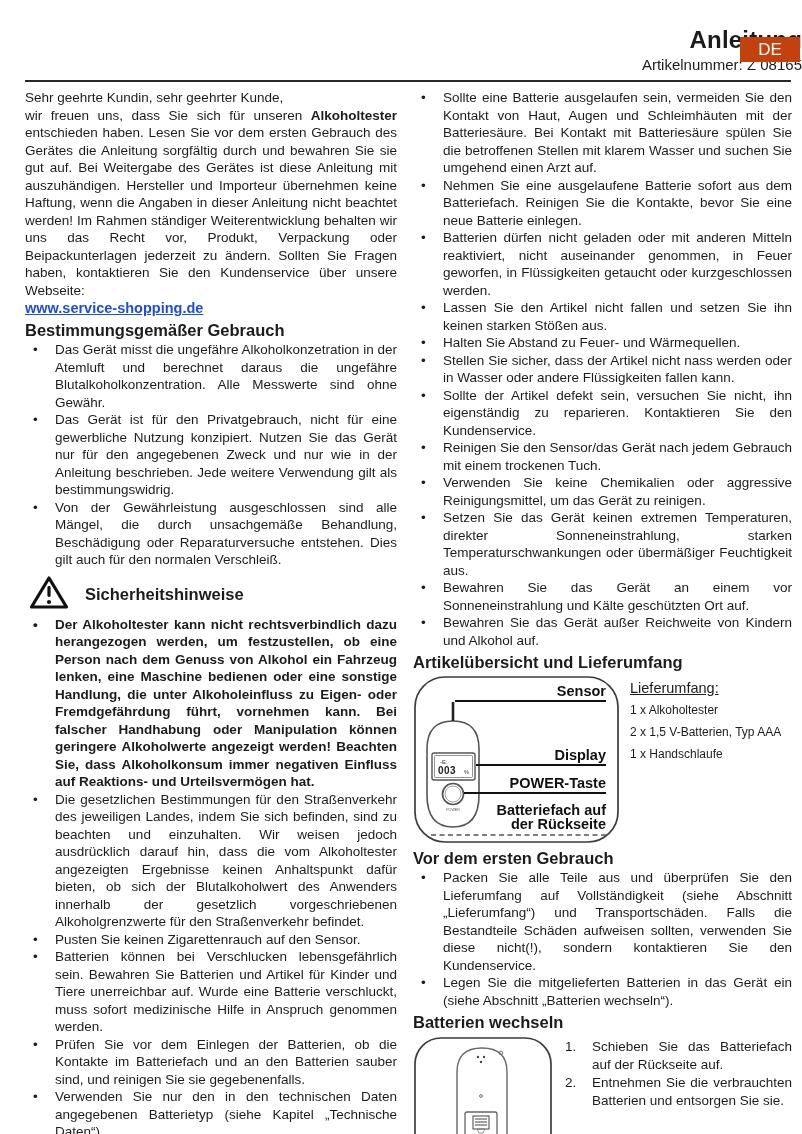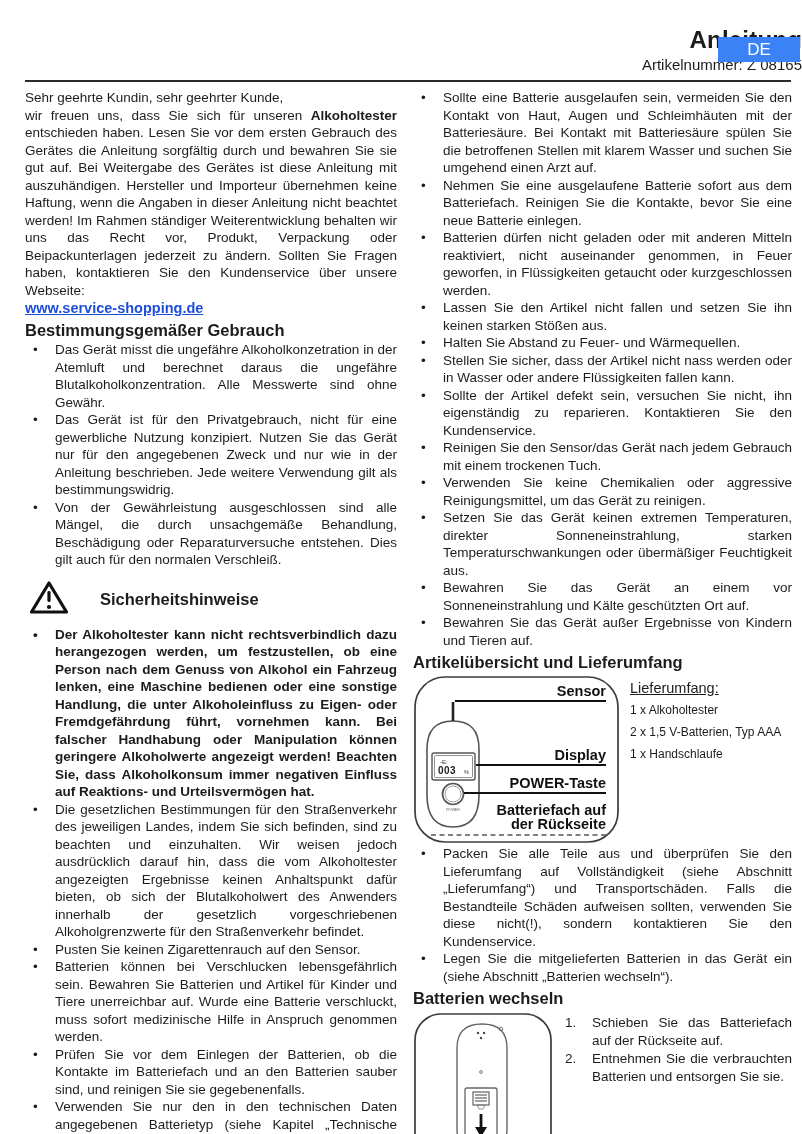--- a/index.html
+++ b/index.html
@@ -12,22 +12,22 @@
     font-family:"Liberation Sans", sans-serif;
     color:#1c1c1c;
     overflow:hidden;
   }
   
   .header { position:relative; padding-top:26px; }
   .page-title { text-align:right; font-size:24px; font-weight:bold; letter-spacing:.2px; }
   .article-number { text-align:right; font-size:15px; margin-top:2px; }
   .lang-badge {
     position:absolute; top:37px; right:2px;
-    width:82px; height:25px;
-    background:#3b82f6; color:#fff;
+    width:60px; height:25px;
+    background:#c2410c; color:#fff;
     font-size:17px; text-align:center; line-height:25px;
   }
   .top-rule { border:none; border-top:2px solid #2a2a2a; margin:7px 11px 0 25px; }
 
   
   .columns { display:flex; gap:16px; padding:7px 10px 0 25px; }
   .col-left  { width:372px; }
   .col-right { width:379px; }
 
   .body-text, .bullets li, .steps li {
@@ -37,21 +37,21 @@
   .website { font-size:14.5px; font-weight:bold; text-decoration:underline; color:#1d4ed8; display:inline-block; margin-top:1px; }
 
   h2.sec-heading { font-size:16.5px; font-weight:bold; margin:4px 0 1px 0; }
 
   ul.bullets { list-style:none; }
   ul.bullets > li { position:relative; padding-left:30px; }
   ul.bullets > li::before { content:"\2022"; position:absolute; left:8px; top:0; }
   ul.bullets > li.bold { font-weight:bold; }
 
   .safety-head { display:flex; align-items:center; gap:16px; margin:6px 0 2px 4px; }
-  .safety-head h2 { margin:15px; }
+  .safety-head h2 { margin:0; }
 
   
   .overview-row { display:flex; gap:10px; margin-top:3px; align-items:flex-start; }
   .delivery { padding-top:2px; }
   .delivery-title { font-size:14.5px; text-decoration:underline; line-height:22px; }
   .delivery-item { font-size:12px; line-height:22px; white-space:nowrap; }
 
   
   .battery-row { display:flex; gap:12px; margin-top:4px; align-items:flex-start; }
   ol.steps { list-style:none; flex:1; padding-top:2px; }
@@ -114,21 +114,21 @@
         <li>Nehmen Sie eine ausgelaufene Batterie sofort aus dem Batteriefach. Reinigen Sie die Kontakte, bevor Sie eine neue Batterie einlegen.</li>
         <li>Batterien dürfen nicht geladen oder mit anderen Mitteln reaktiviert, nicht auseinander genommen, in Feuer geworfen, in Flüssigkeiten getaucht oder kurzgeschlossen werden.</li>
         <li>Lassen Sie den Artikel nicht fallen und setzen Sie ihn keinen starken Stößen aus.</li>
         <li>Halten Sie Abstand zu Feuer- und Wärmequellen.</li>
         <li>Stellen Sie sicher, dass der Artikel nicht nass werden oder in Wasser oder andere Flüssigkeiten fallen kann.</li>
         <li>Sollte der Artikel defekt sein, versuchen Sie nicht, ihn eigenständig zu reparieren. Kontaktieren Sie den Kundenservice.</li>
         <li>Reinigen Sie den Sensor/das Gerät nach jedem Gebrauch mit einem trockenen Tuch.</li>
         <li>Verwenden Sie keine Chemikalien oder aggressive Reinigungsmittel, um das Gerät zu reinigen.</li>
         <li>Setzen Sie das Gerät keinen extremen Temperaturen, direkter Sonneneinstrahlung, starken Temperaturschwankungen oder übermäßiger Feuchtigkeit aus.</li>
         <li>Bewahren Sie das Gerät an einem vor Sonneneinstrahlung und Kälte geschützten Ort auf.</li>
-        <li>Bewahren Sie das Gerät außer Ergebnisse von Kindern und Tieren auf.</li>
+        <li>Bewahren Sie das Gerät außer Reichweite von Kindern und Alkohol auf.</li>
       </ul>
 
       <h2 class="sec-heading">Artikelübersicht und Lieferumfang</h2>
       <div class="overview-row">
         <svg width="207" height="170" viewBox="0 0 207 170">
           <rect x="2" y="2" width="203" height="165" rx="30" fill="none" stroke="#3c3c3c" stroke-width="1.7"></rect>
 
           <path d="M14 74 Q14 46 40 46 Q66 46 66 74 L66 120 Q66 152 40 152 Q14 152 14 120 Z" fill="none" stroke="#555" stroke-width="1.6"></path>
 
           <line x1="40" y1="46" x2="40" y2="27" stroke="#222" stroke-width="2.6"></line>
@@ -154,20 +154,21 @@
           <line x1="18" y1="160" x2="193" y2="160" stroke="#555" stroke-width="1.4" stroke-dasharray="5 3.5"></line>
         </svg>
         <div class="delivery">
           <div class="delivery-title">Lieferumfang:</div>
           <div class="delivery-item">1 x Alkoholtester</div>
           <div class="delivery-item">2 x 1,5 V-Batterien, Typ AAA</div>
           <div class="delivery-item">1 x Handschlaufe</div>
         </div>
       </div>
 
+      <h2 class="sec-heading">Vor dem ersten Gebrauch</h2>
       <ul class="bullets">
         <li>Packen Sie alle Teile aus und überprüfen Sie den Lieferumfang auf Vollständigkeit (siehe Abschnitt „Lieferumfang“) und Transportschäden. Falls die Bestandteile Schäden aufweisen sollten, verwenden Sie diese nicht(!), sondern kontaktieren Sie den Kundenservice.</li>
         <li>Legen Sie die mitgelieferten Batterien in das Gerät ein (siehe Abschnitt „Batterien wechseln“).</li>
       </ul>
 
       <h2 class="sec-heading">Batterien wechseln</h2>
       <div class="battery-row">
         <svg width="140" height="152" viewBox="0 0 140 152">
           <rect x="2" y="2" width="136" height="148" rx="26" fill="none" stroke="#3c3c3c" stroke-width="1.7"></rect>
 

